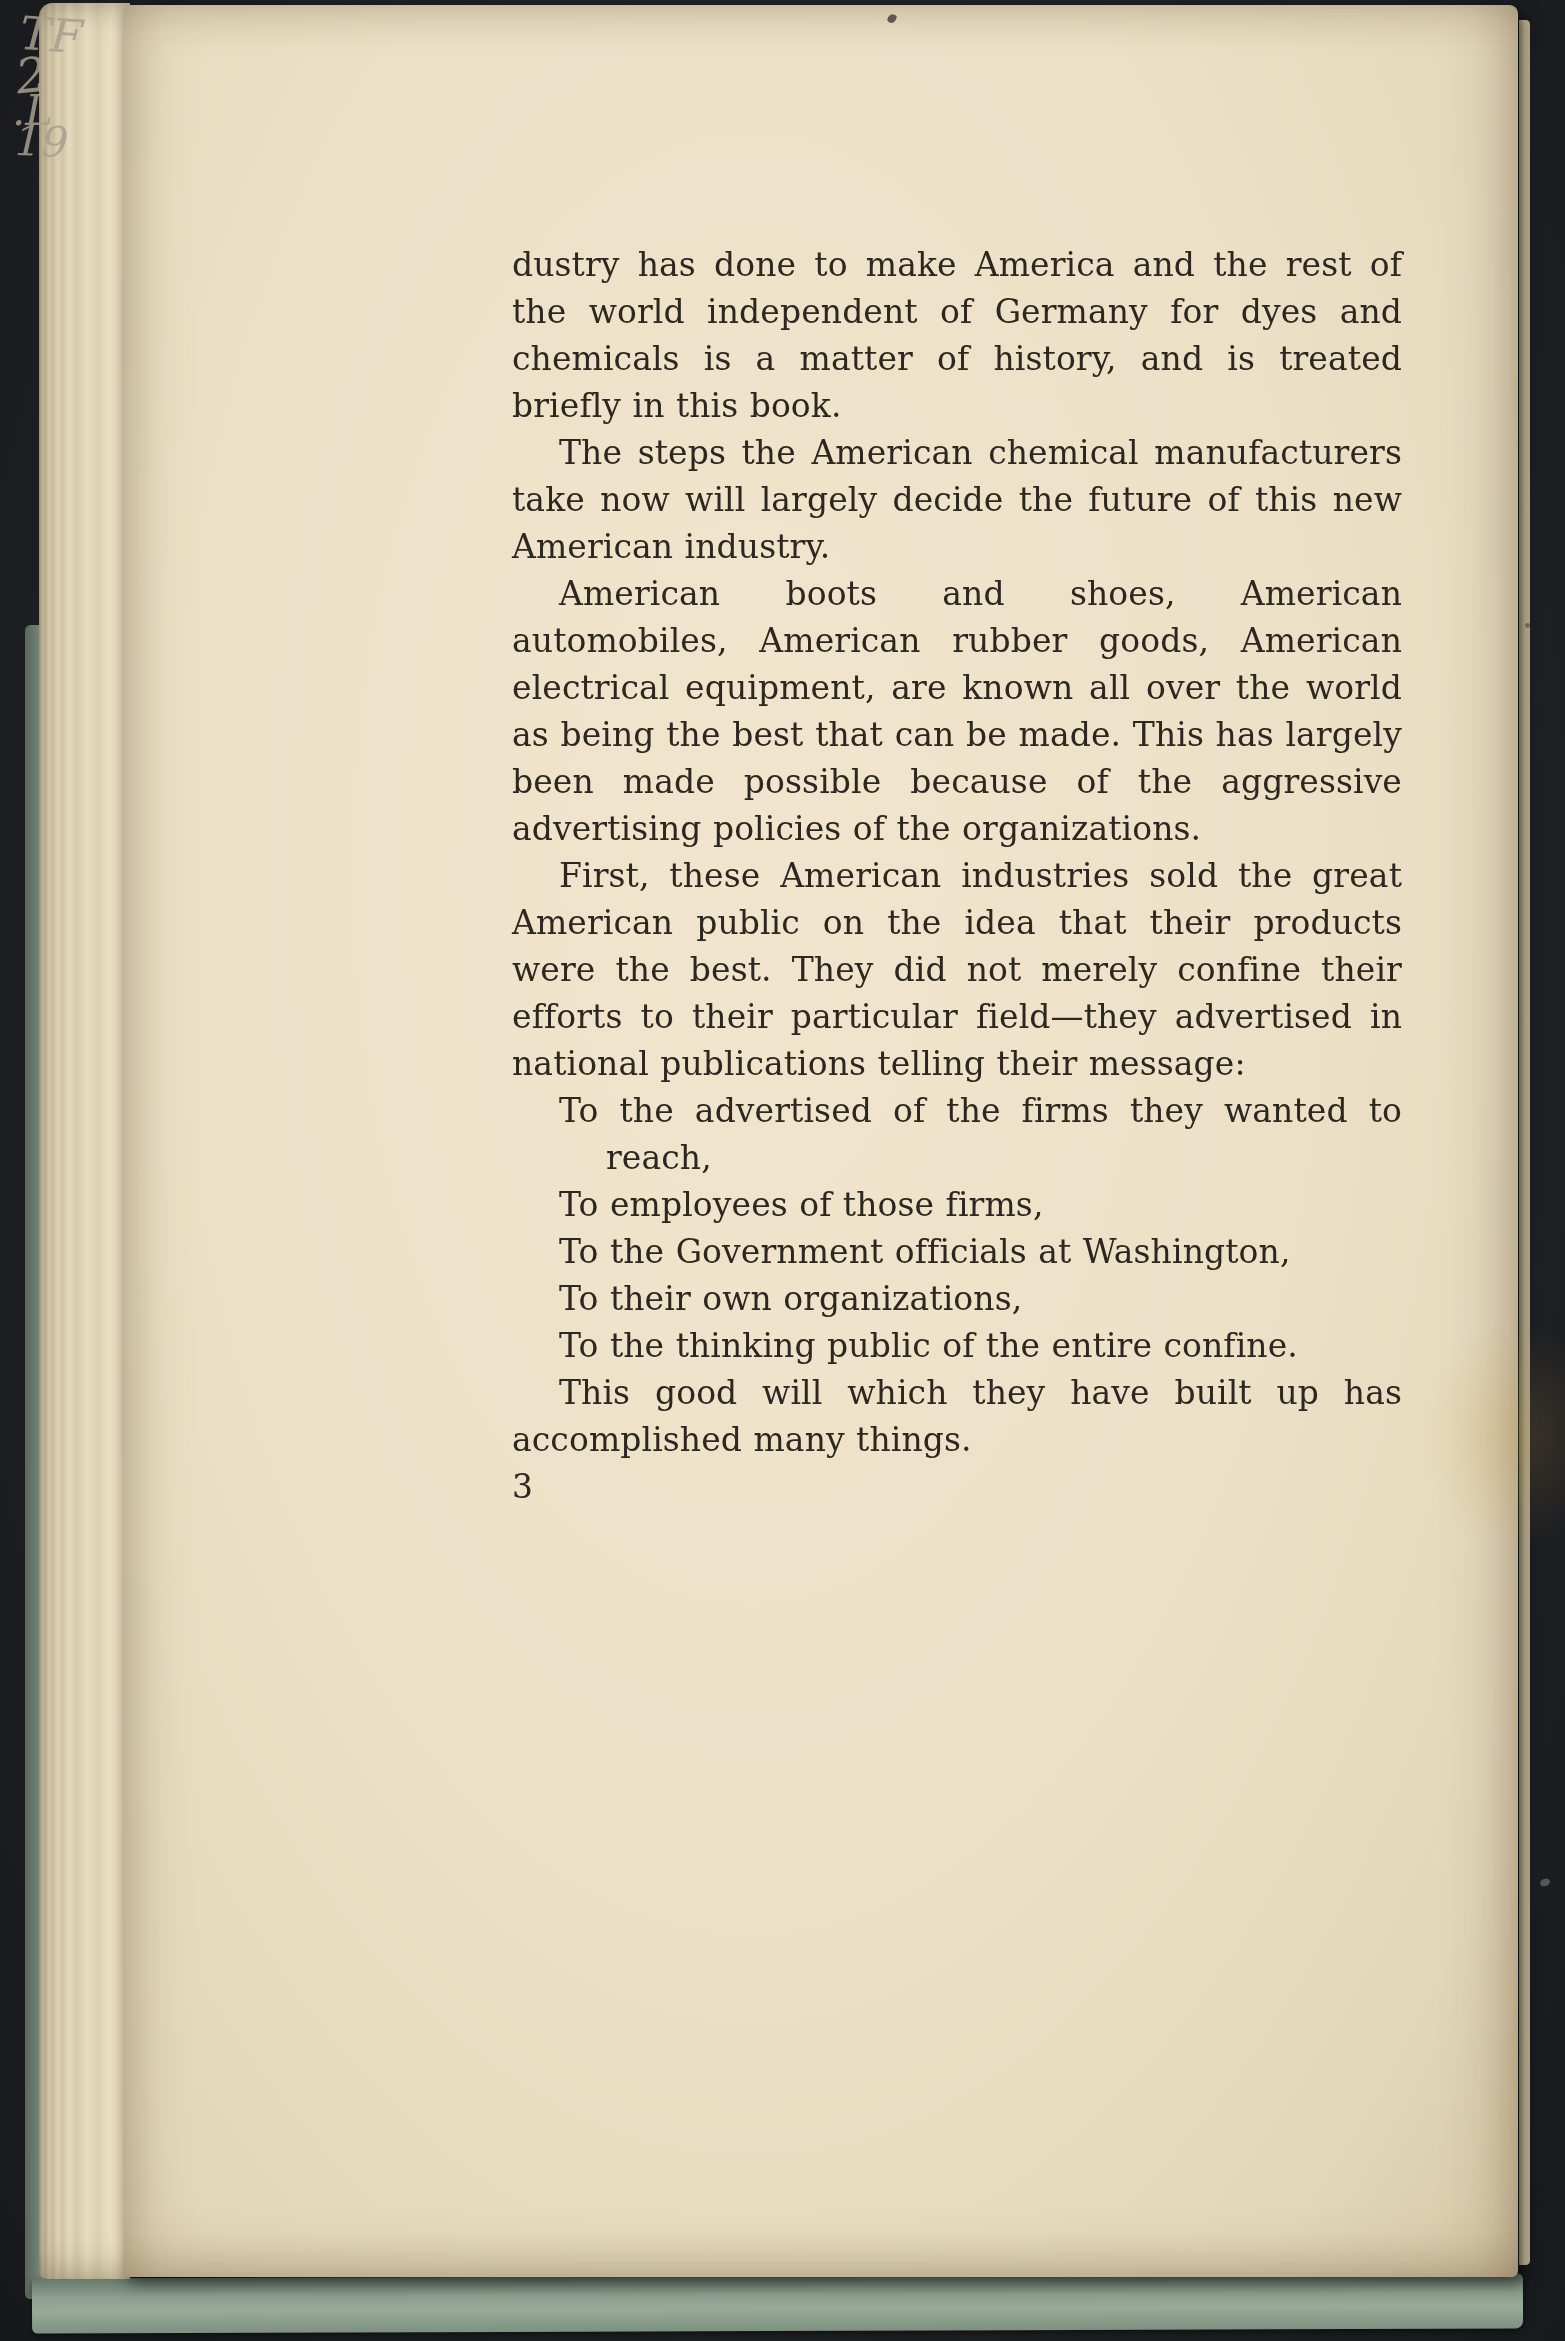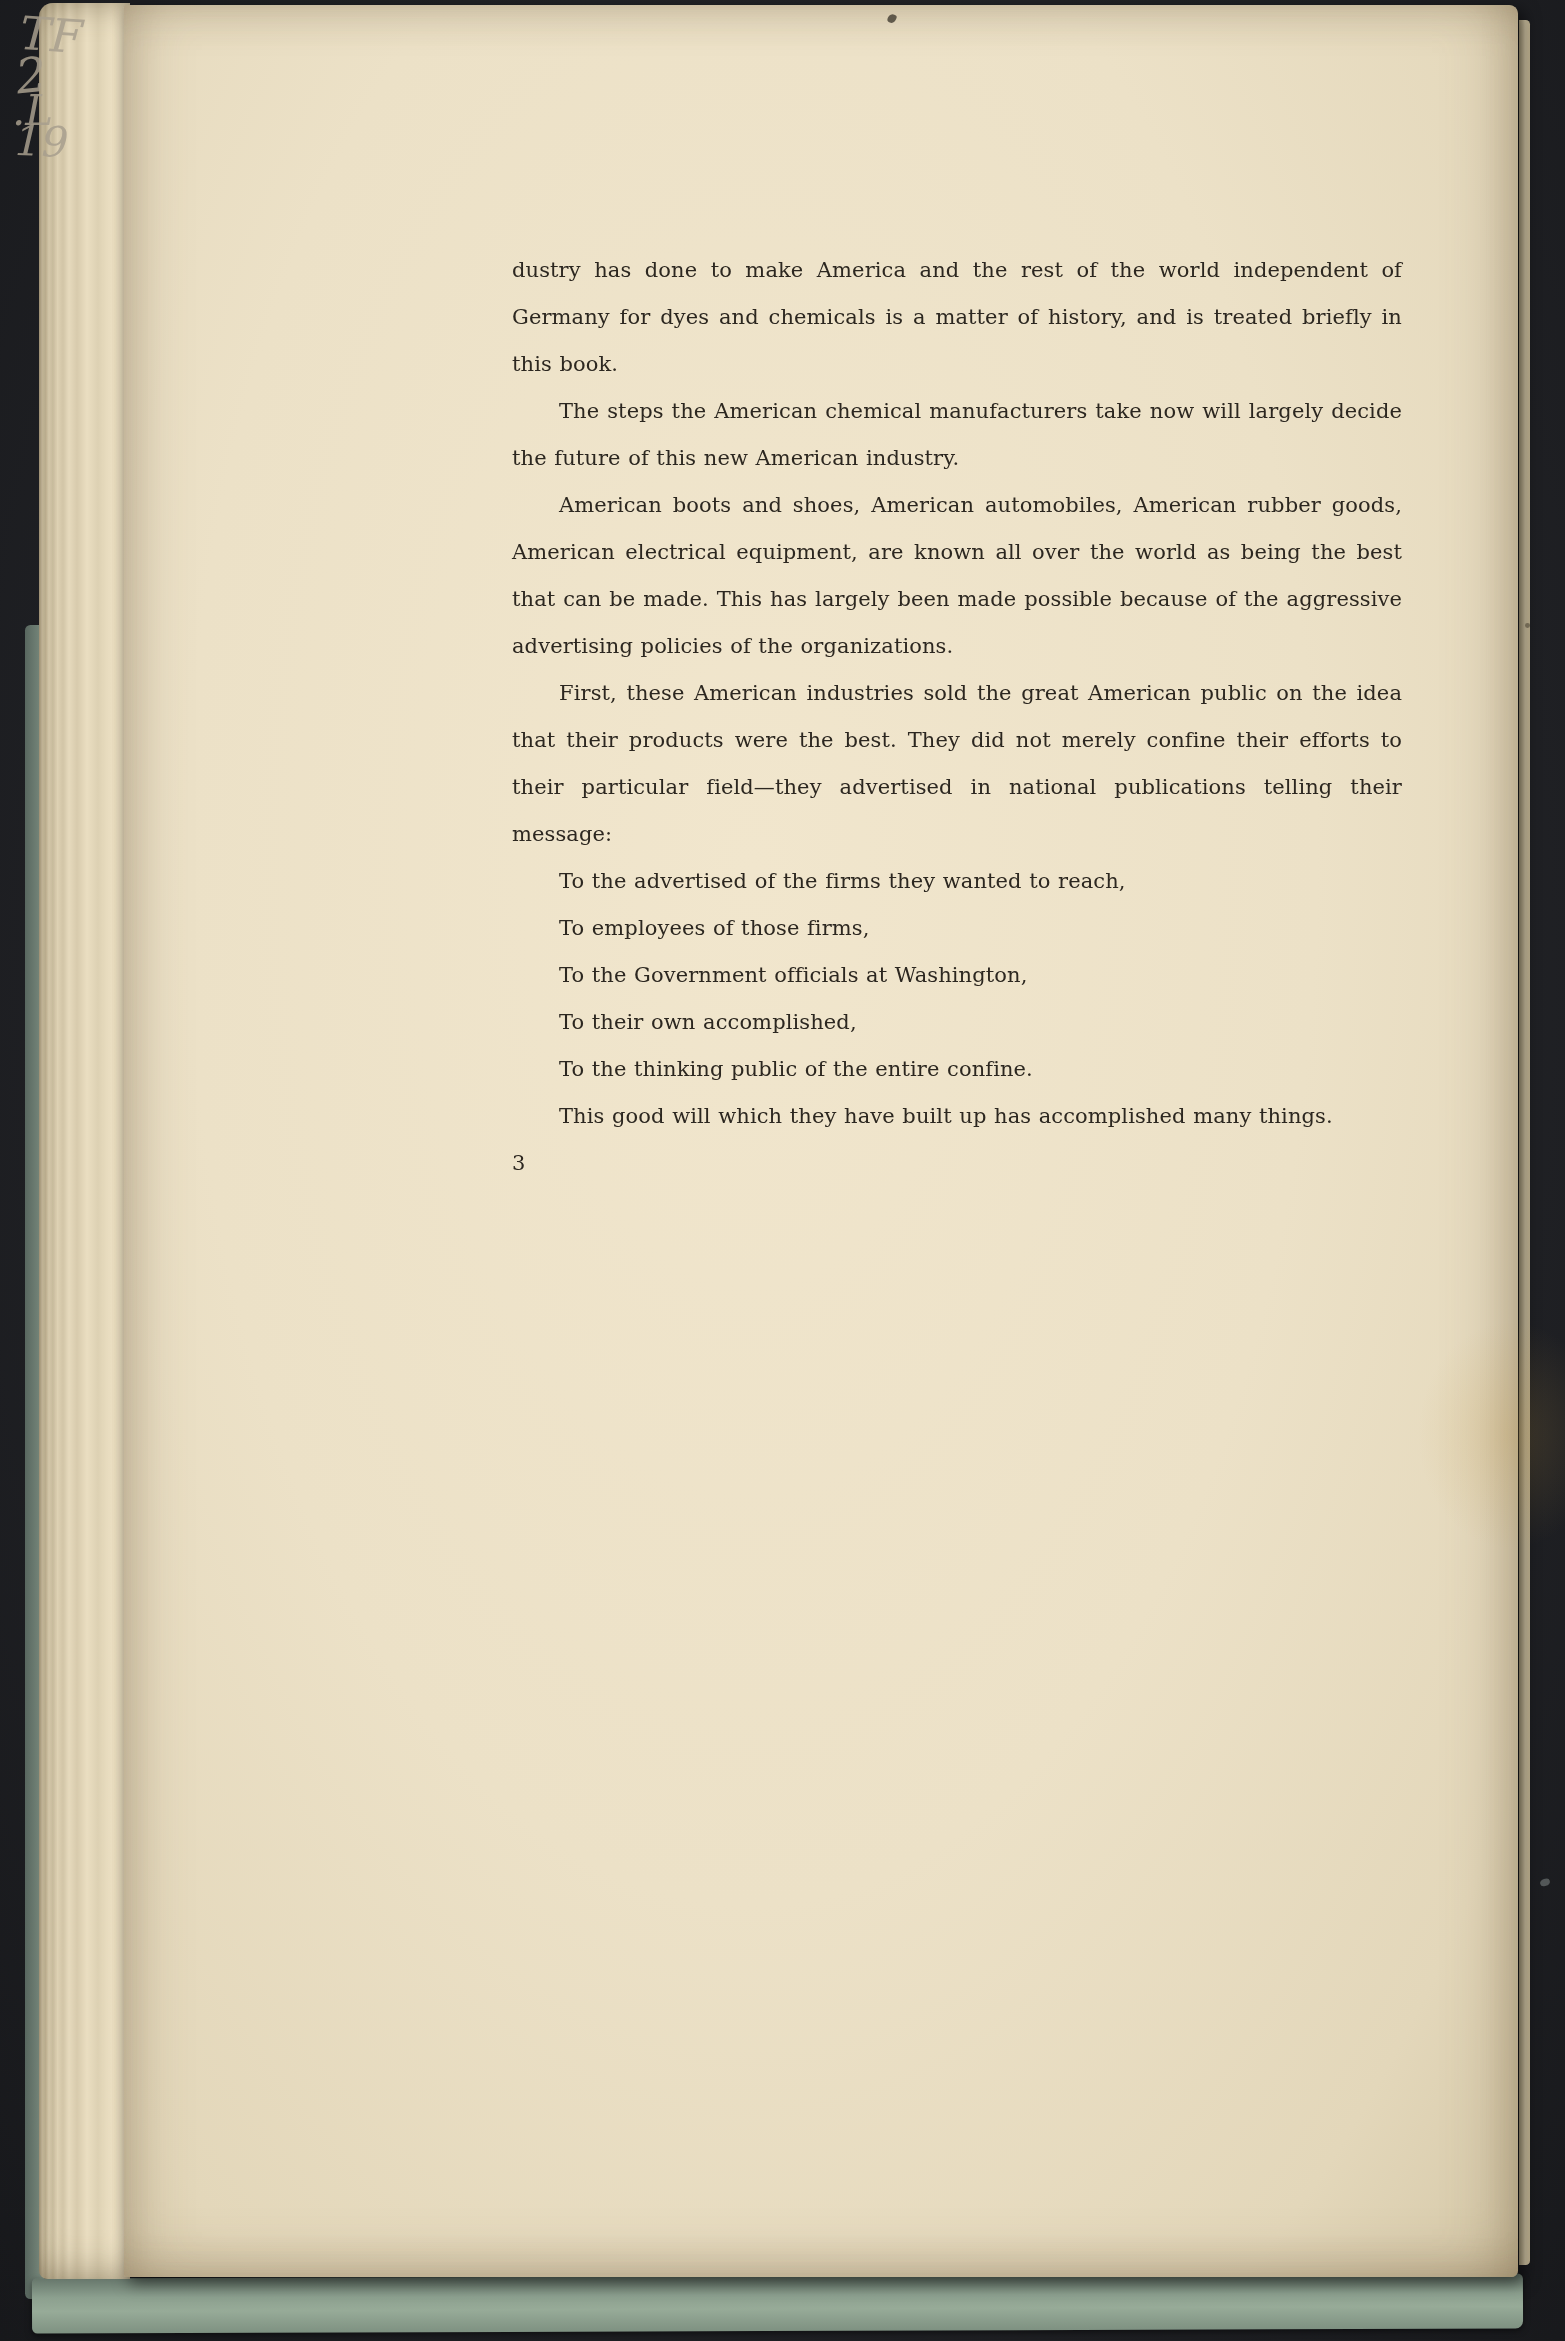--- a/index.html
+++ b/index.html
@@ -48,22 +48,22 @@
                 inset 0 27px 54px -33px rgba(110,90,60,.30),
                 5.4px 5.4px 16.3px rgba(0,0,0,.55);
   }
   .page-edge-right {
     position: absolute; left: 1519px; top: 19.6px; width: 11px; height: 2245px;
     background: linear-gradient(90deg, #b7a987, #d6c9a8 55%, #c2b492);
     border-radius: 0 4.3px 4.3px 0;
   }
   
   .text-block {
-    position: absolute; left: 388px; top: 242px; width: 890px;
-    color: #2c2720; font-size: 21px; line-height: 47px;
+    position: absolute; left: 388px; top: 236px; width: 890px;
+    color: #2c2720; font-size: 33px; line-height: 47px;
     text-align: justify; letter-spacing: 0.1px; word-spacing: 0.8px;
   }
   .text-block p { margin: 0; text-indent: 47px; }
   .text-block p.no-indent { text-indent: 0; }
   .text-block p.li { text-indent: -47px; padding-left: 94px; }
   .page-number { margin-left: 64px; }
   
   .pencil {
     position: absolute; color: #a89f8e; font-style: italic; opacity: .85;
     font-family: "DejaVu Serif", serif;
@@ -98,21 +98,21 @@
 
     <div class="text-block">
       <p class="no-indent">dustry has done to make America and the rest of the world independent of Germany for dyes and chemicals is a matter of history, and is treated briefly in this book.</p>
       <p>The steps the American chemical manufacturers take now will largely decide the future of this new American industry.</p>
       <p>American boots and shoes, American automobiles, American rubber goods, American electrical equipment, are known all over the world as being the best that can be made. This has largely been made possible because of the aggressive advertising policies of the organizations.</p>
       <p>First, these American industries sold the great American public on the idea that their products were the best. They did not merely confine their efforts to their particular field—they advertised in national publications telling their message:</p>
 
       <p class="li">To the advertised of the firms they wanted to reach,</p>
       <p class="li">To employees of those firms,</p>
       <p class="li">To the Government officials at Washington,</p>
-      <p class="li">To their own accomplished,</p>
+      <p class="li">To their own organizations,</p>
       <p class="li">To the thinking public of the entire confine.</p>
 
       <p>This good will which they have built up has accomplished many things.</p>
 
       <p class="no-indent page-number">3</p>
     </div>
   </div>
 
   <span class="pencil pencil-1">TF</span>
   <span class="pencil pencil-2">2</span>

